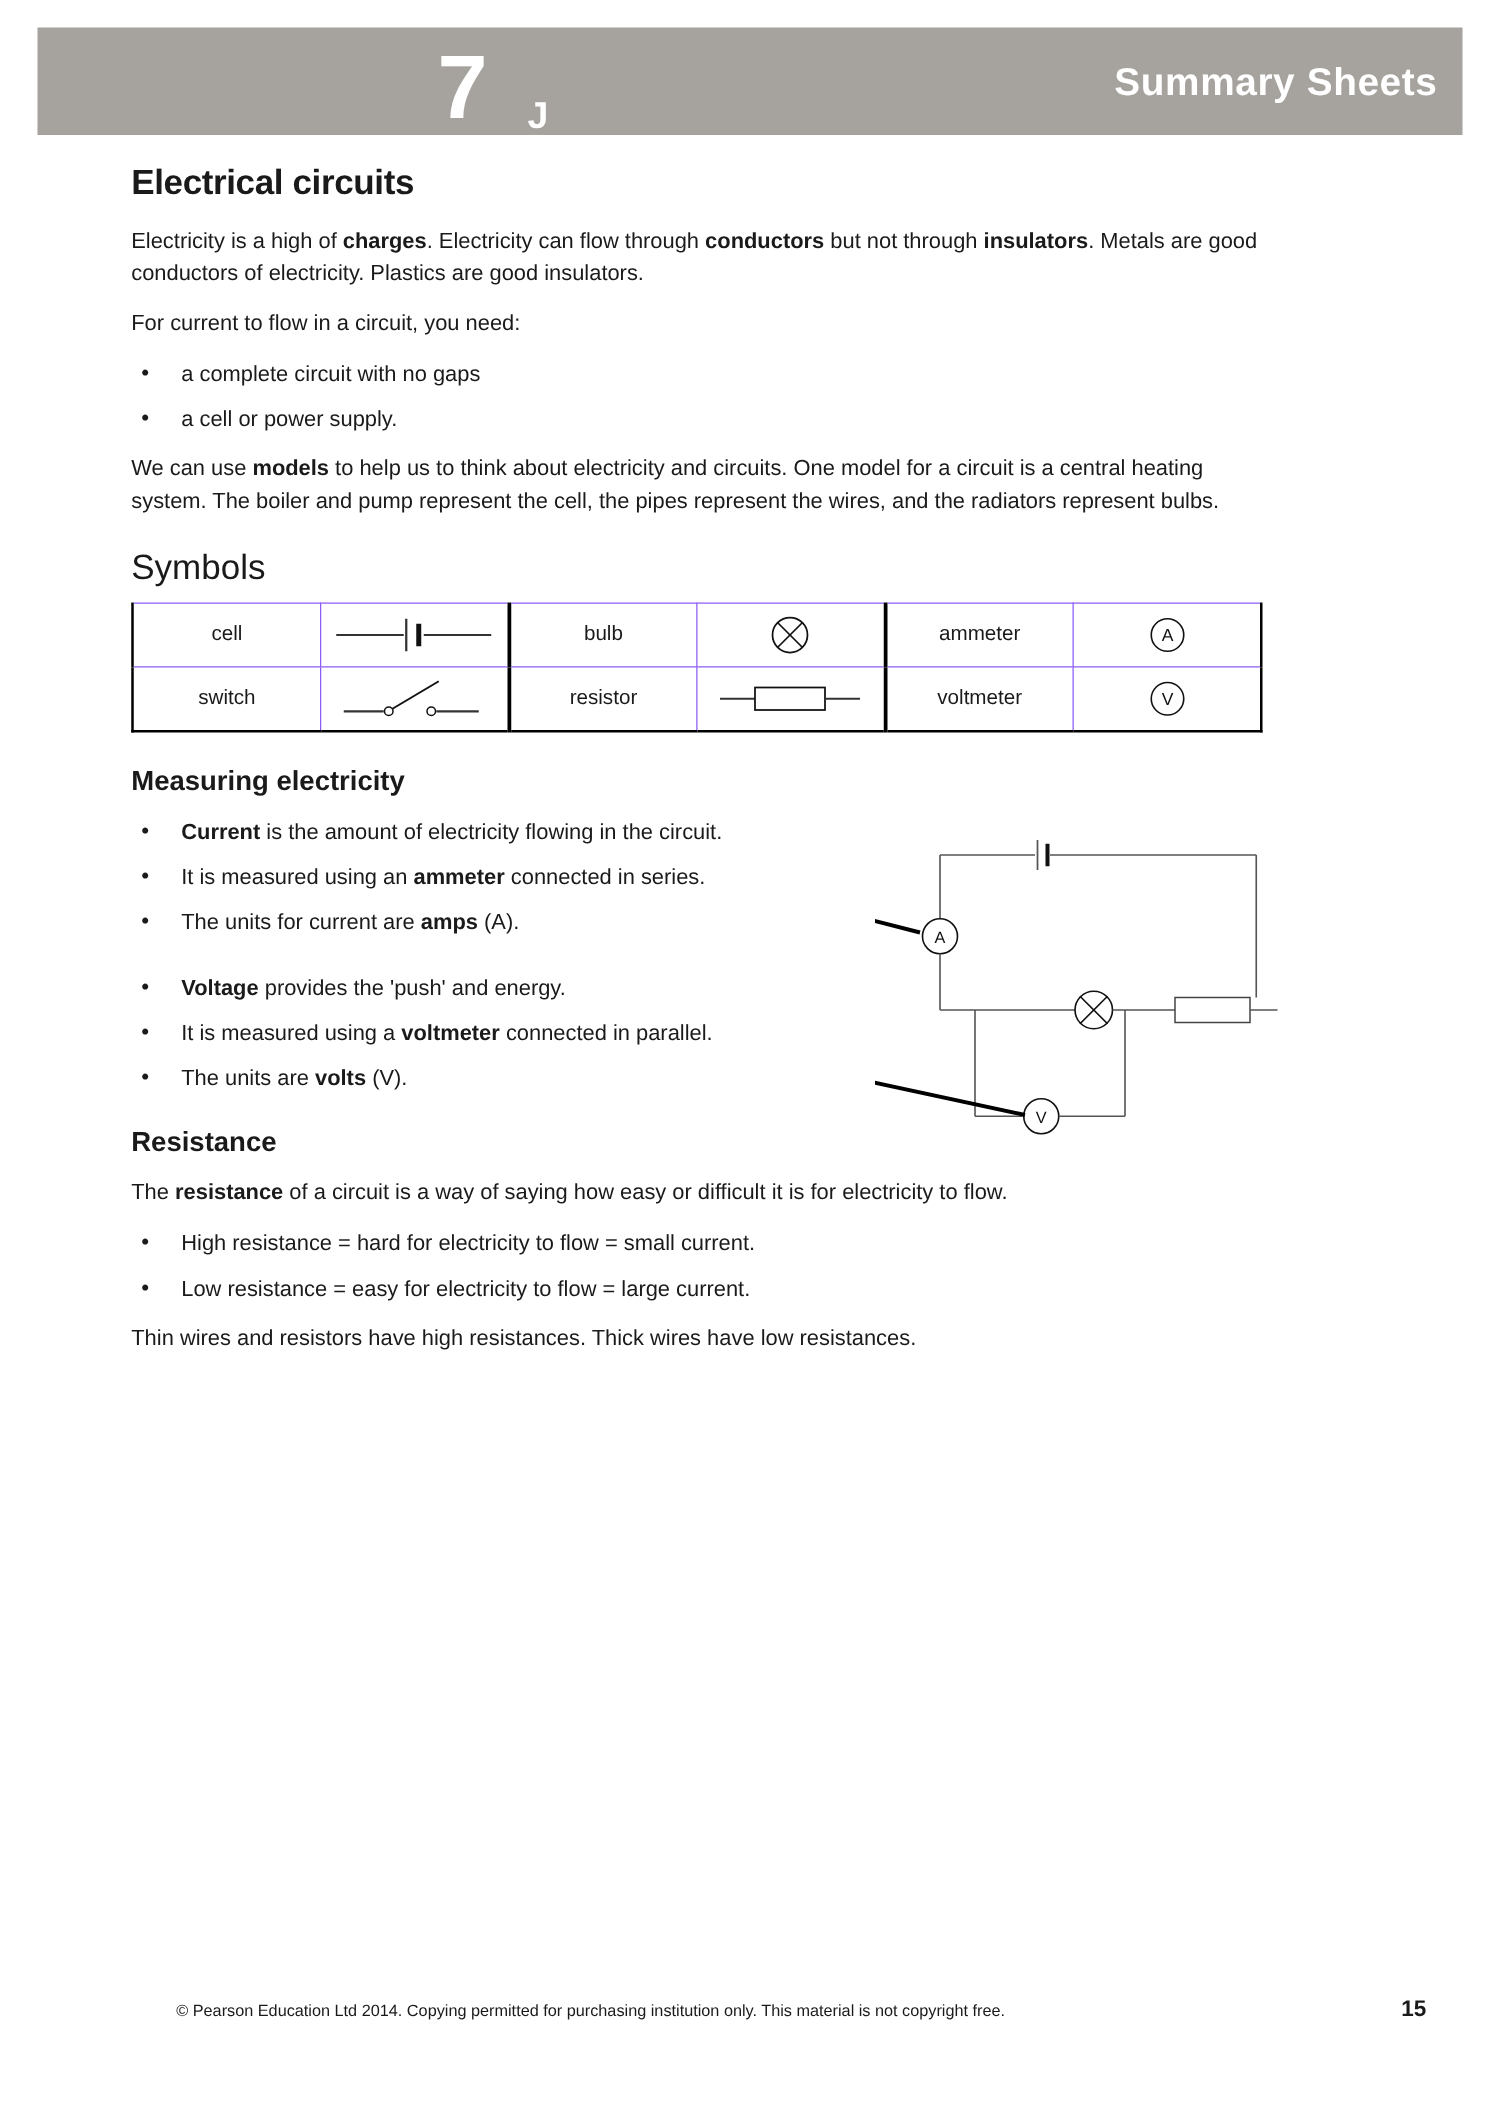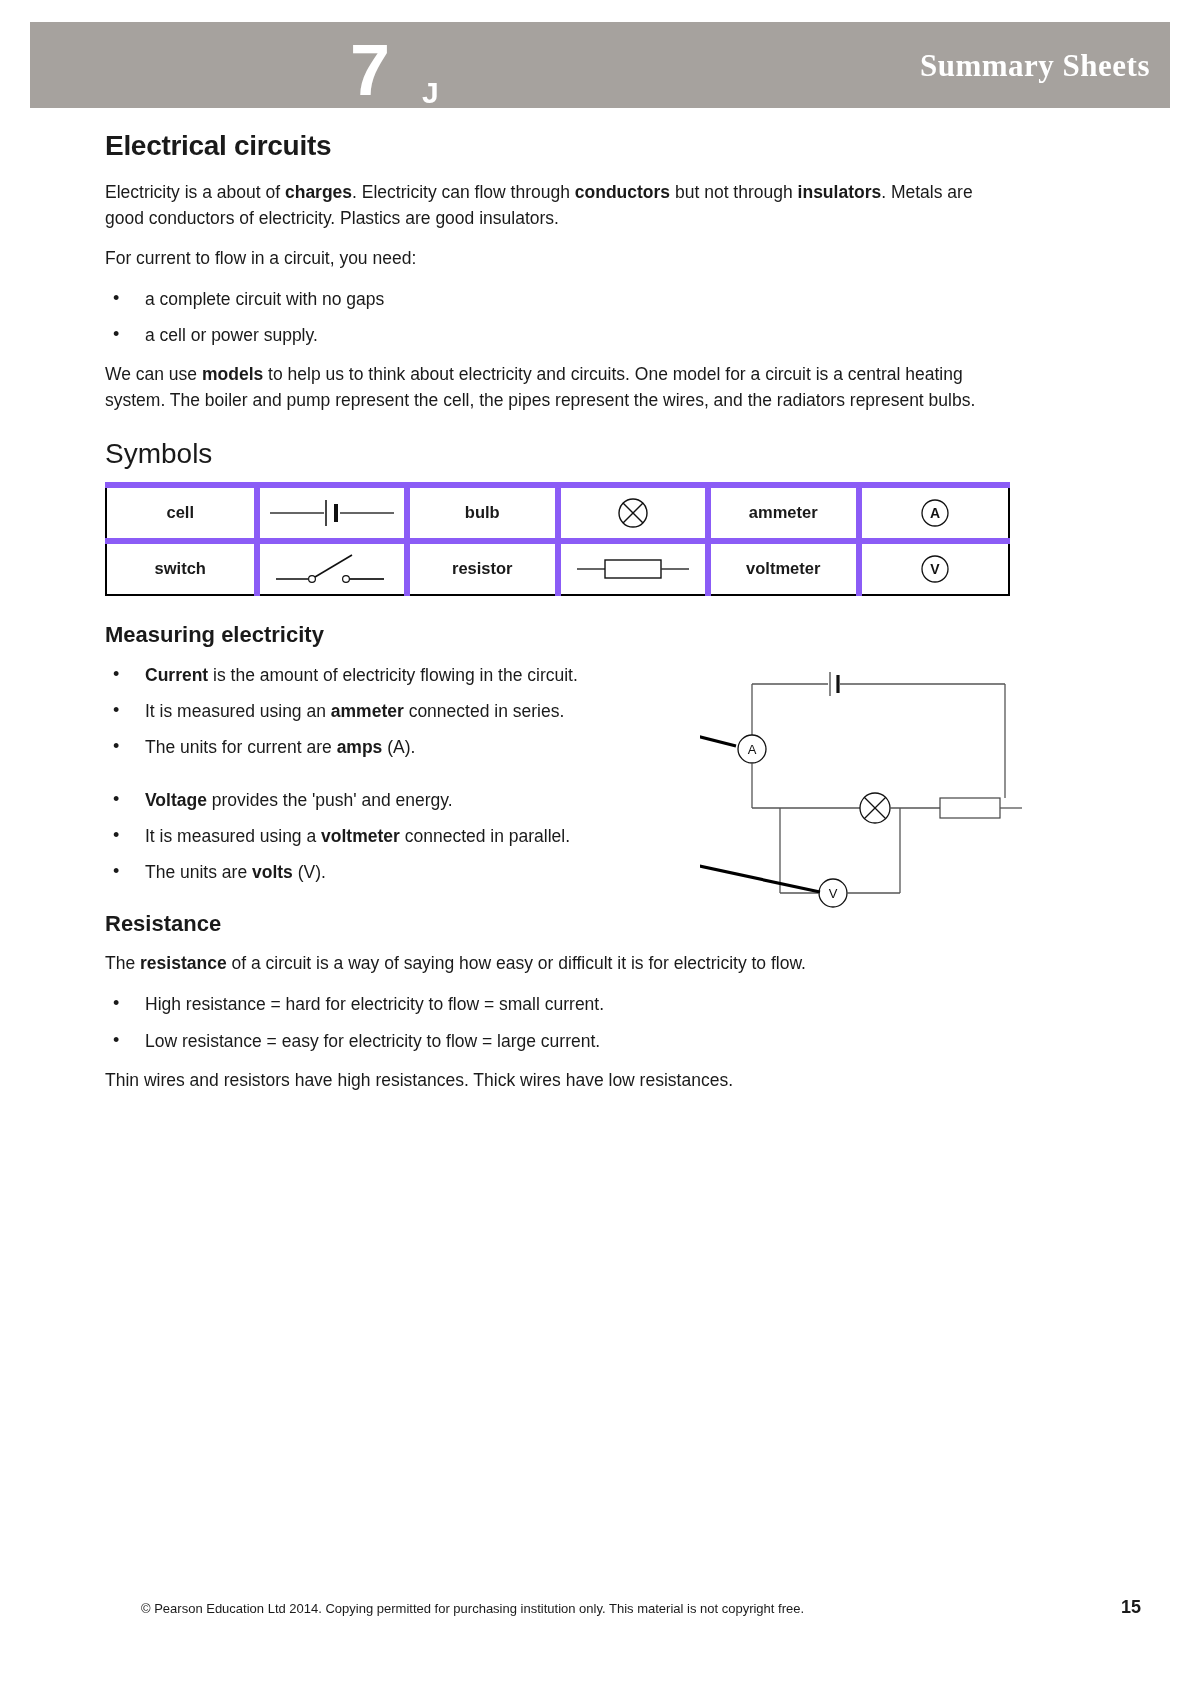--- a/index.html
+++ b/index.html
@@ -45,21 +45,20 @@
   }
   .unit-letter {
     position:absolute; left:392px; top:56px;
     color:#ffffff; font-size:30px; font-weight:bold;
     line-height:1;
   }
   .banner-title {
     position:absolute; right:20px; top:26px;
     color:#ffffff; font-size:31px; font-weight:bold;
     letter-spacing:0.5px;
-    font-family:Liberation Serif, serif;
   }
 
   
   .content { position:absolute; left:105px; top:130px; width:905px; }
 
   h1.page-title {
     font-size:28px; font-weight:bold; margin:0 0 18px 0;
     letter-spacing:-0.3px;
   }
   h2.sec-bold {
@@ -85,25 +84,25 @@
   b { font-weight:bold; }
 
   
   table.symbols {
     border-collapse:collapse;
     width:905px;
     margin:0 0 4px 0;
     table-layout:fixed;
   }
   table.symbols th, table.symbols td {
-    border:6px solid #8b5cf6;
+    border:1px solid #8b5cf6;
     text-align:center;
     vertical-align:middle;
     font-size:16.5px;
-    font-weight:bold;
+    font-weight:normal;
     height:48px;
   }
   table.symbols th {
     background:#c9c9c9;
     font-weight:bold;
     letter-spacing:1.2px;
     font-size:16px;
     height:38px;
   }
   table.symbols .grp-start { border-left:3px solid #000; }
@@ -136,21 +135,21 @@
 <div class="banner">
   <div class="unit-num">7</div>
   <div class="unit-letter">J</div>
   <div class="banner-title">Summary Sheets</div>
 </div>
 
 <div class="content">
 
   <h1 class="page-title">Electrical circuits</h1>
 
-  <p class="body"><span>Electricity is a about of </span><b>charges</b><span>. Electricity can flow through </span><b>conductors</b><span> but not through </span><b>insulators</b><span>. Metals are good conductors of electricity. Plastics are good insulators.</span></p>
+  <p class="body"><span>Electricity is a high of </span><b>charges</b><span>. Electricity can flow through </span><b>conductors</b><span> but not through </span><b>insulators</b><span>. Metals are good conductors of electricity. Plastics are good insulators.</span></p>
 
   <p class="body">For current to flow in a circuit, you need:</p>
 
   <ul class="bullets">
     <li>a complete circuit with no gaps</li>
     <li>a cell or power supply.</li>
   </ul>
 
   <p class="body"><span>We can use </span><b>models</b><span> to help us to think about electricity and circuits. One model for a circuit is a central heating system. The boiler and pump represent the cell, the pipes represent the wires, and the radiators represent bulbs.</span></p>
 

